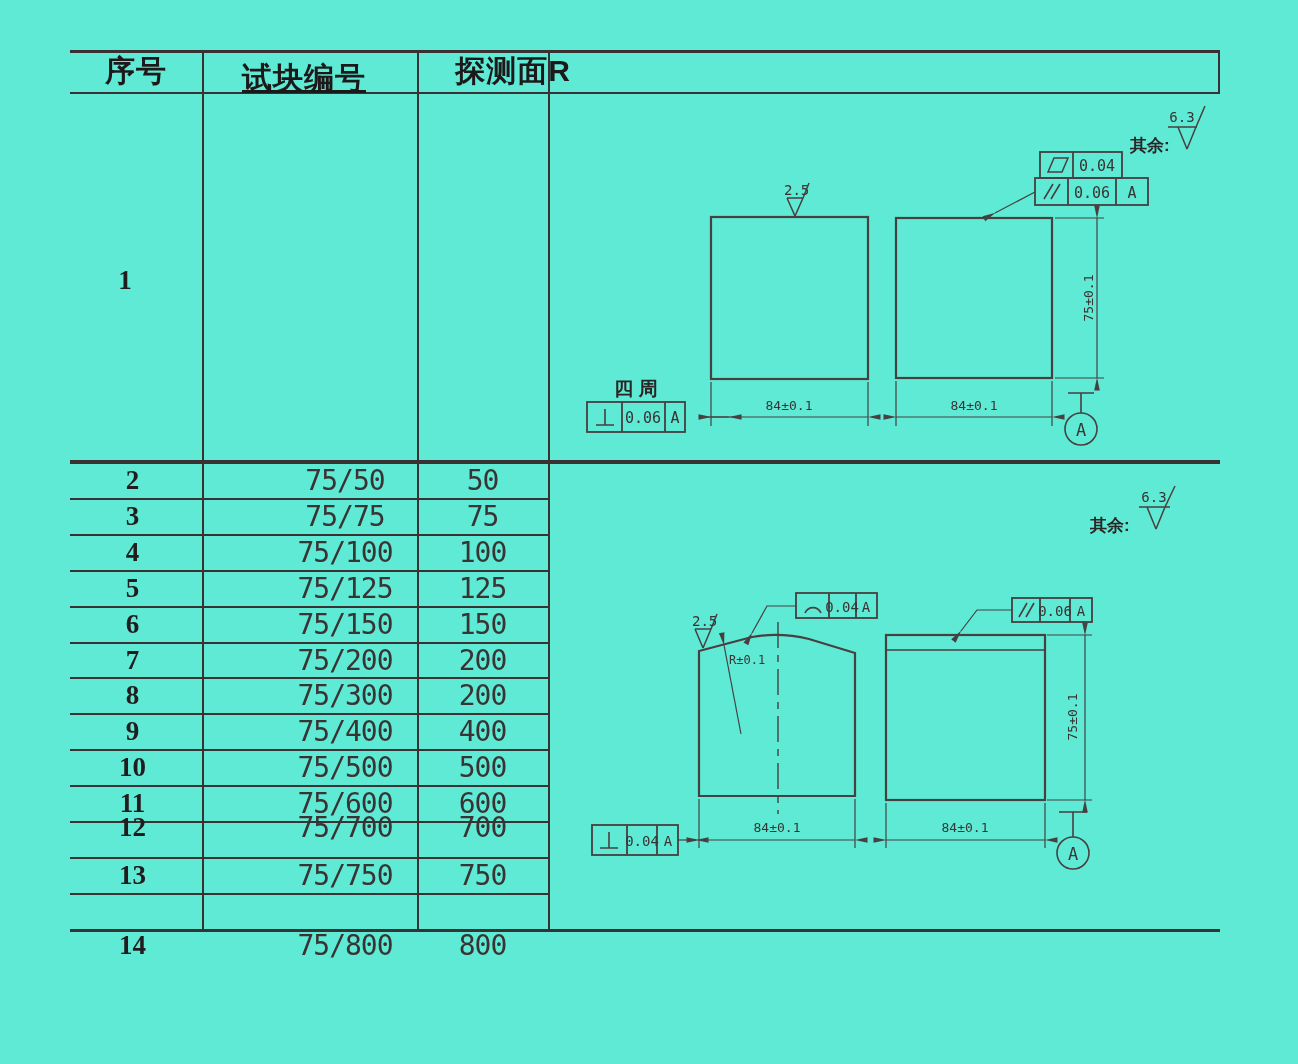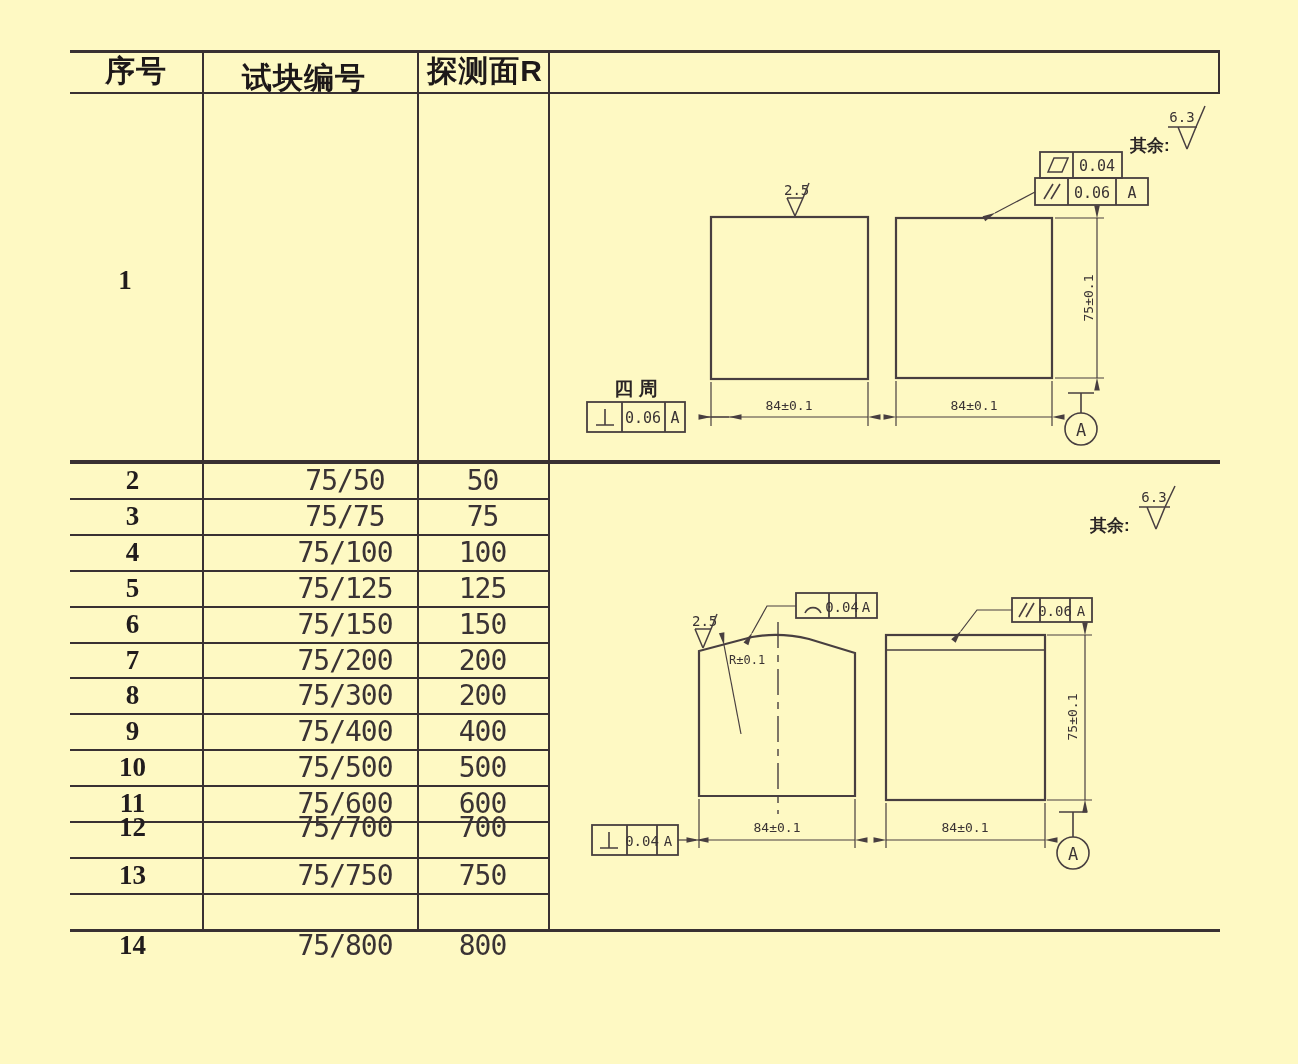--- a/index.html
+++ b/index.html
@@ -1,16 +1,16 @@
 <!DOCTYPE html>
 <html><head>
 <meta charset="utf-8">
 <style>
   html,body{margin:0;padding:0;background:#ffffff;}
-  .canvas{position:relative;width:1298px;height:1064px;background:#fef9c3;overflow:hidden;
+  .canvas{position:relative;width:1298px;height:1064px;background:#5eead4;overflow:hidden;
           font-family:"Liberation Sans",sans-serif;}
   .ln{position:absolute;background:#393132;}
   .cell{position:absolute;display:flex;align-items:center;justify-content:center;color:#241f20;}
   .hdr{font-weight:bold;font-size:30px;letter-spacing:1px;color:#1d1819;}
   .idx{font-family:"Liberation Serif",serif;font-weight:bold;font-size:27px;color:#211c1d;}
   .eng{font-family:"DejaVu Sans Mono",monospace;font-size:28px;letter-spacing:-1px;color:#3a3334;}
   .trow{position:absolute;left:70px;width:478px;height:36px;}
   .trow .c1{position:absolute;left:0;top:0;width:125px;height:36px;}
   .trow .c2{position:absolute;left:132px;top:0;width:286px;height:36px;}
   .trow .c3{position:absolute;left:347px;top:0;width:131px;height:36px;}
@@ -42,22 +42,22 @@
   <div class="ln" style="left:70px;top:642px;width:478px;height:2px;"></div>
   <div class="ln" style="left:70px;top:677px;width:478px;height:2px;"></div>
   <div class="ln" style="left:70px;top:713px;width:478px;height:2px;"></div>
   <div class="ln" style="left:70px;top:749px;width:478px;height:2px;"></div>
   <div class="ln" style="left:70px;top:785px;width:478px;height:2px;"></div>
   <div class="ln" style="left:70px;top:821px;width:478px;height:2px;"></div>
   <div class="ln" style="left:70px;top:857px;width:478px;height:2px;"></div>
   <div class="ln" style="left:70px;top:893px;width:478px;height:2px;"></div>
 
   <div class="cell hdr" style="left:70px;top:50px;width:132px;height:42px;">序号</div>
-  <div class="cell hdr" style="left:204px;top:50px;width:200px;height:56px;">试块编号</div>
-  <div class="cell hdr" style="left:419px;top:50px;width:132px;height:42px;">探测面R</div>
+  <div class="cell hdr" style="left:204px;top:50px;width:200px;height:56px;text-decoration:underline;">试块编号</div>
+  <div class="cell hdr" style="left:419px;top:50px;width:132px;height:42px;padding-left:28px;">探测面R</div>
 
   <div class="cell idx" style="left:70px;top:260px;width:110px;height:40px;">1</div>
 
   <div class="trow" style="top:462px;">
       <div class="cell idx c1">2</div>
       <div class="cell eng c2">75/50</div>
       <div class="cell eng c3">50</div>
     </div>
   <div class="trow" style="top:498px;">
       <div class="cell idx c1">3</div>

